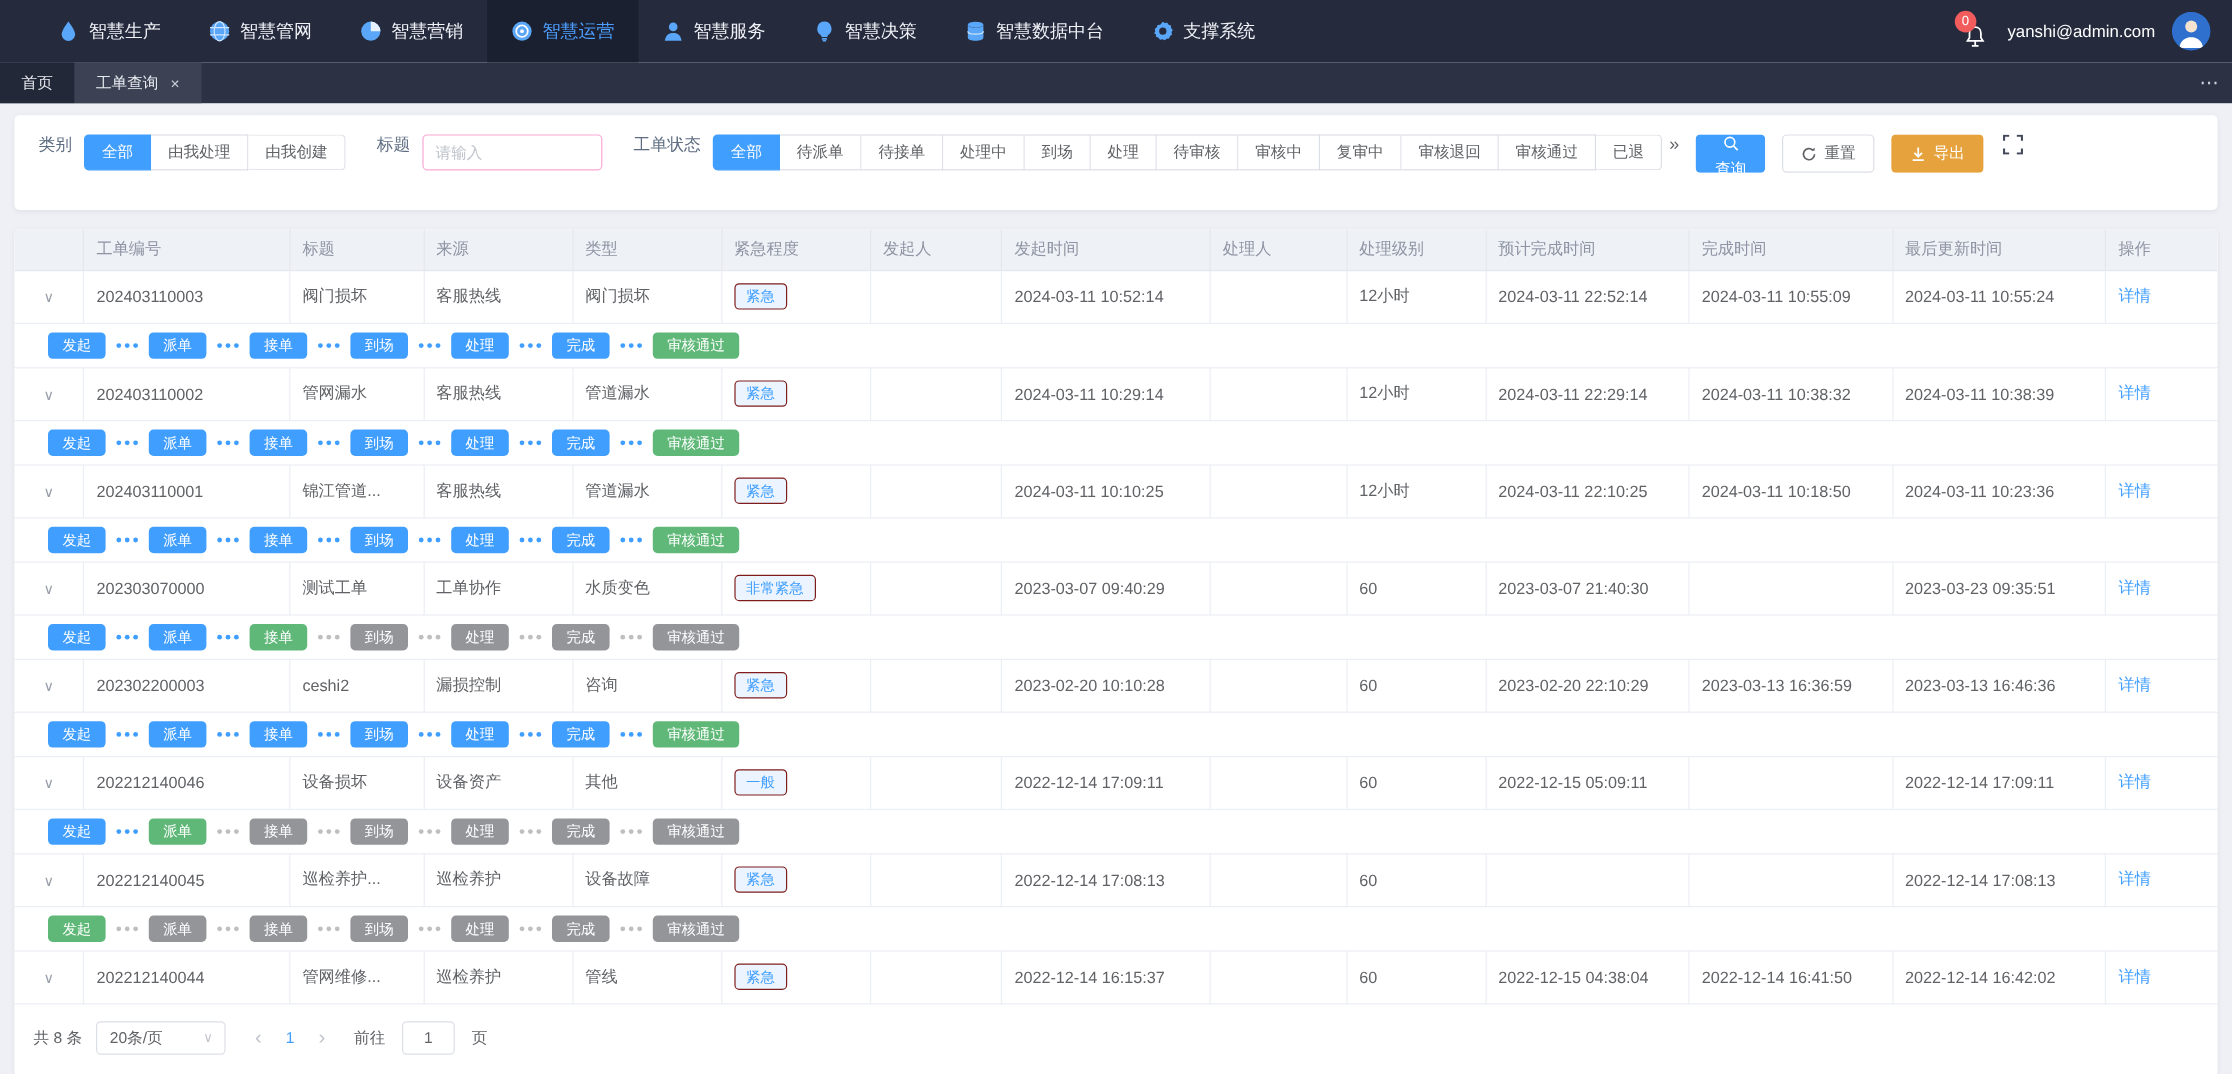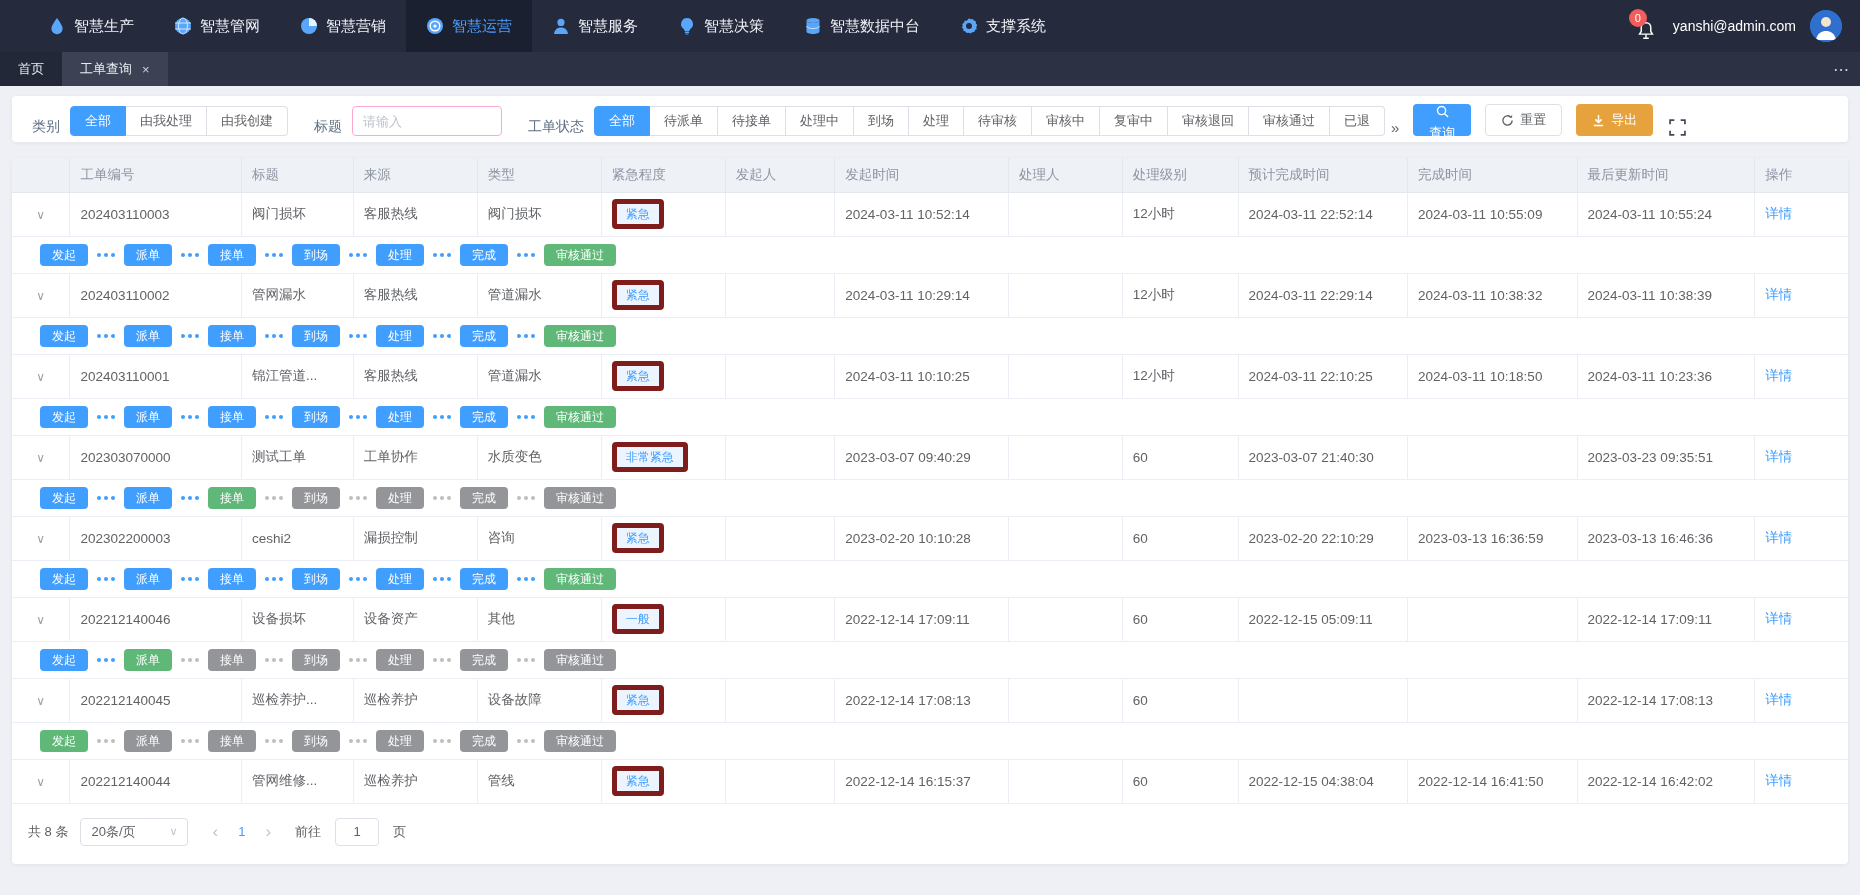--- a/index.html
+++ b/index.html
@@ -25,21 +25,21 @@
   .tabbar { height:34px; background:#2c3144; display:flex; align-items:stretch; position:relative; }
   .tab { display:flex; align-items:center; gap:10px; padding:0 18px; font-size:13px; color:#e8eaf0; cursor:pointer; }
   .tab.first { background:#232839; }
   .tab.active { background:#3c4254; }
   .tab-close { color:#cfd3dd; font-size:13px; }
   .tab-more { position:absolute; right:10px; top:0; height:34px; display:flex; align-items:center; color:#cfd3dd; font-size:16px; letter-spacing:1px; cursor:pointer; }
 
   
   .content { padding:10px 12px 0; }
   .filter-card { background:#fff; border-radius:4px; box-shadow:0 1px 4px rgba(0,0,0,.06);
-    height:46px; display:flex; align-items:flex-end; padding:6px 20px; white-space:nowrap; }
+    height:79px; display:flex; align-items:flex-start; padding:16px 20px; white-space:nowrap; }
   .f-label { color:#5e6d82; font-size:14px; margin-right:10px; }
   .btn-group { display:inline-flex; margin-right:26px; }
   .btn-group .gbtn { border:1px solid #dcdfe6; border-left-width:0; background:#fff; color:#606266;
     font-size:13px; padding:0 14px; height:30px; line-height:28px; cursor:pointer; }
   .btn-group .gbtn:first-child { border-left-width:1px; border-radius:4px 0 0 4px; }
   .btn-group .gbtn:last-child { border-radius:0 4px 4px 0; }
   .btn-group .gbtn.on { background:#409eff; border-color:#409eff; color:#fff; }
   .f-input { width:150px; height:30px; border:1px solid #f9a8d4; border-radius:4px; font-size:13px;
     padding:0 10px; color:#606266; margin-right:26px; outline:none; }
   .f-input::placeholder { color:#bfc4cc; }
@@ -57,21 +57,21 @@
   .wo th { background:#eef1f6; color:#8e94a3; font-weight:normal; font-size:13.5px; text-align:left;
     height:34px; padding:0 10px; border-right:1px solid #e3e7ee; border-bottom:1px solid #e3e7ee; }
   .wo th:last-child { border-right:none; }
   .wo td { color:#606266; font-size:13.5px; height:44px; padding:0 10px;
     border-right:1px solid #ebeef5; border-bottom:1px solid #ebeef5; overflow:hidden;
     text-overflow:ellipsis; white-space:nowrap; }
   .wo td:last-child { border-right:none; }
   .wo td.flow-cell { border-right:none; height:37px; padding-left:28px; }
   .expand-chev { color:#9aa0ab; font-size:12px; cursor:pointer; }
   .urg-badge { display:inline-block; font-size:12px; color:#409eff; background:#ecf5ff;
-    border:5px solid #7f1d1d; border-radius:4px; padding:2px 9px; line-height:16px; }
+    border:1px solid #7f1d1d; border-radius:4px; padding:2px 9px; line-height:16px; }
   .detail-link { color:#409eff; font-size:13.5px; cursor:pointer; }
   .flow-wrap { display:flex; align-items:center; gap:9px; }
   .flow-badge { font-size:12px; color:#fff; border-radius:4px; padding:4px 12px; line-height:14px; }
   .fb-done { background:#409eff; } .fb-current { background:#5fb878; } .fb-pending { background:#939599; }
   .dots { display:inline-flex; gap:3px; }
   .dots i { width:4px; height:4px; border-radius:50%; display:block; }
   .dots.d-blue i { background:#409eff; } .dots.d-gray i { background:#bfbfbf; }
 
   
   .pager { display:flex; align-items:center; padding:14px 16px 18px; font-size:13px; color:#606266; gap:8px; }

